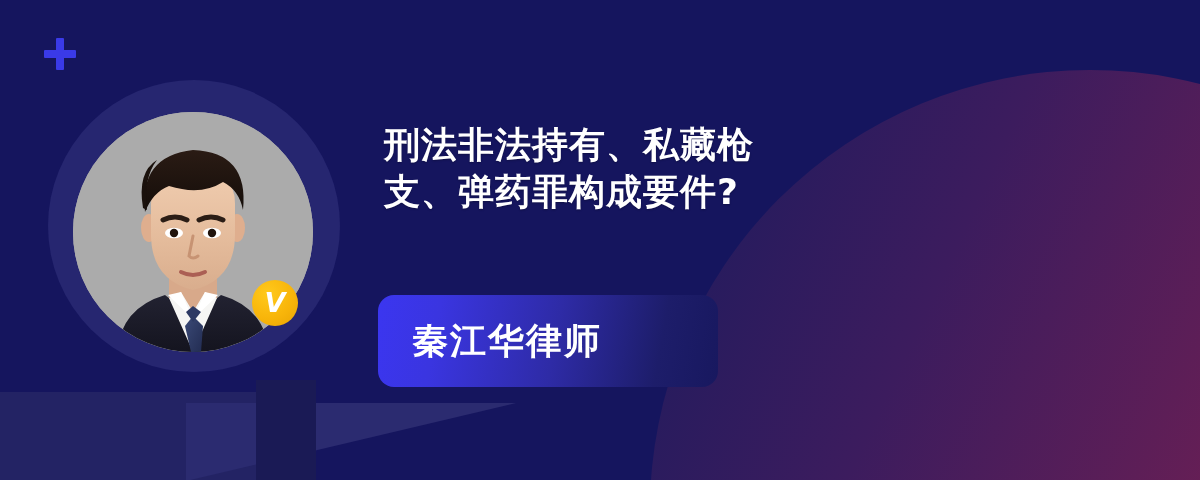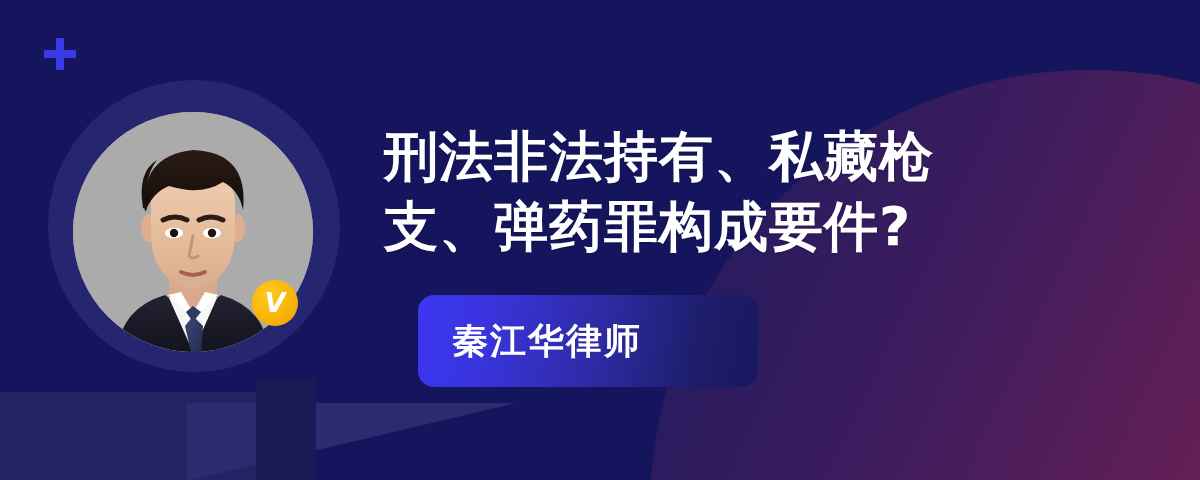--- a/index.html
+++ b/index.html
@@ -136,39 +136,38 @@
 
   
   .content {
     position: absolute;
     left: 384px;
     top: 122px;
     width: 660px;
   }
   .headline {
     color: #ffffff;
-    font-size: 54px;
+    font-size: 36px;
     font-weight: bold;
     line-height: 1.30;
     letter-spacing: 1px;
     margin: 0;
     white-space: pre-line;
     text-shadow: 0 1px 2px rgba(0,0,0,0.25);
   }
   .name-badge {
     position: absolute;
     left: 378px;
     top: 295px;
     width: 340px;
     height: 92px;
     border-radius: 16px;
     background: linear-gradient(100deg, #3b36f0 0%, #3a35e0 18%, #2e2ba6 52%, #1d1d6a 82%, #18185f 100%);
     display: flex;
     align-items: center;
-    margin-left: 40px;
   }
   .name-badge-text {
     color: #ffffff;
     font-size: 36px;
     font-weight: bold;
     letter-spacing: 2px;
     margin-left: 34px;
   }
 </style>
 </head>

